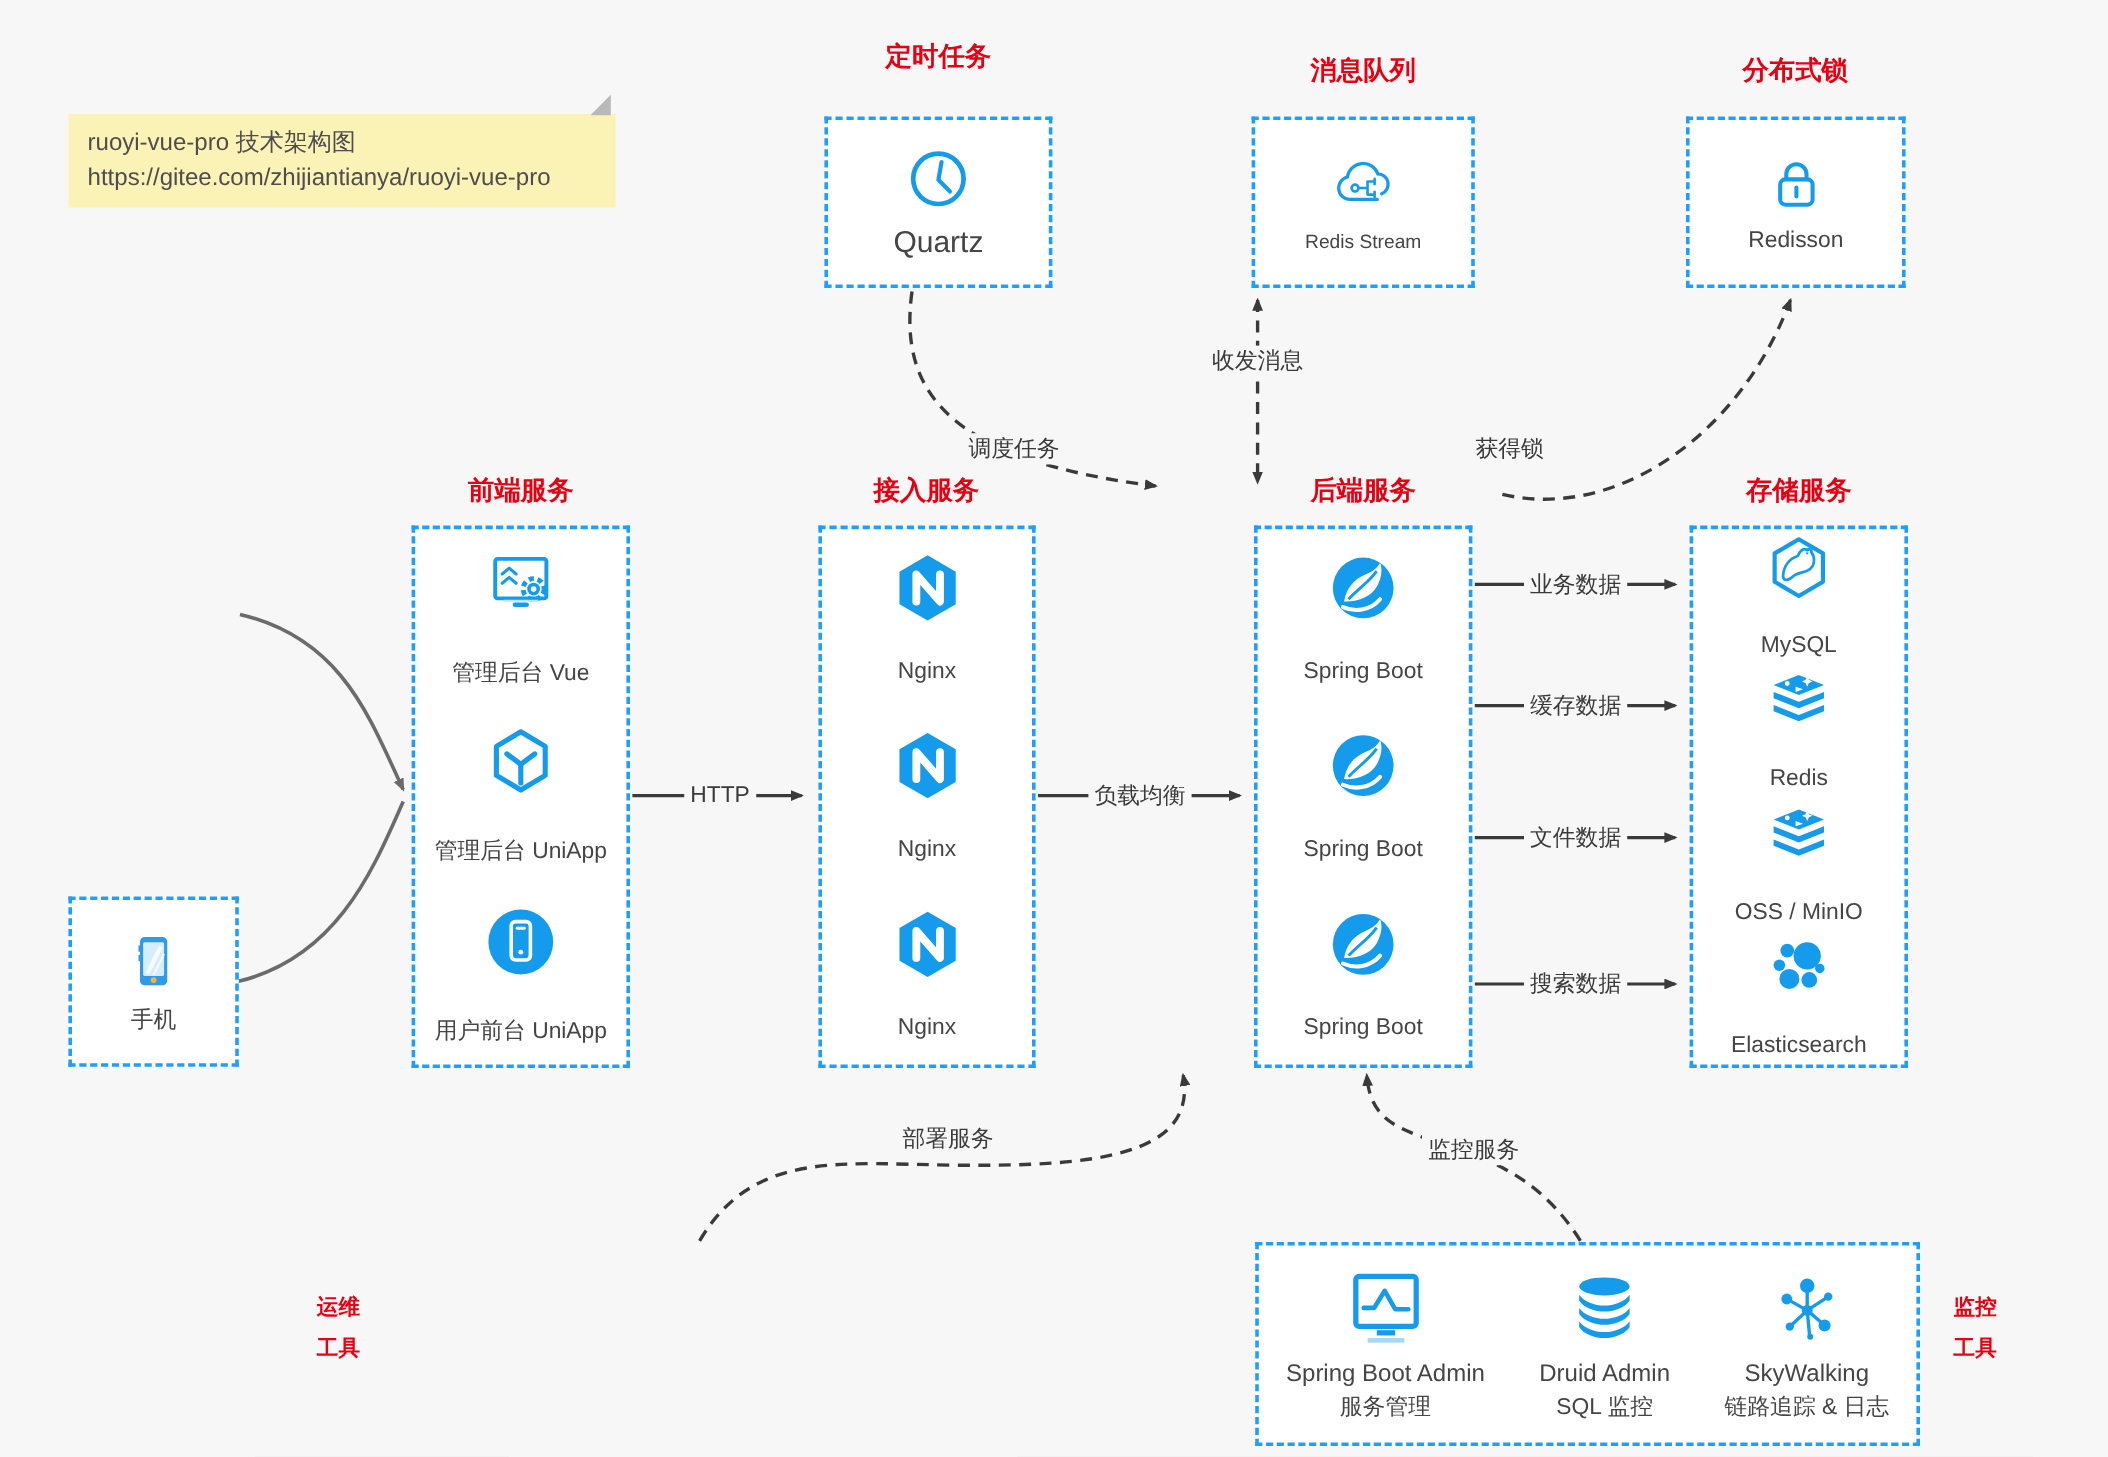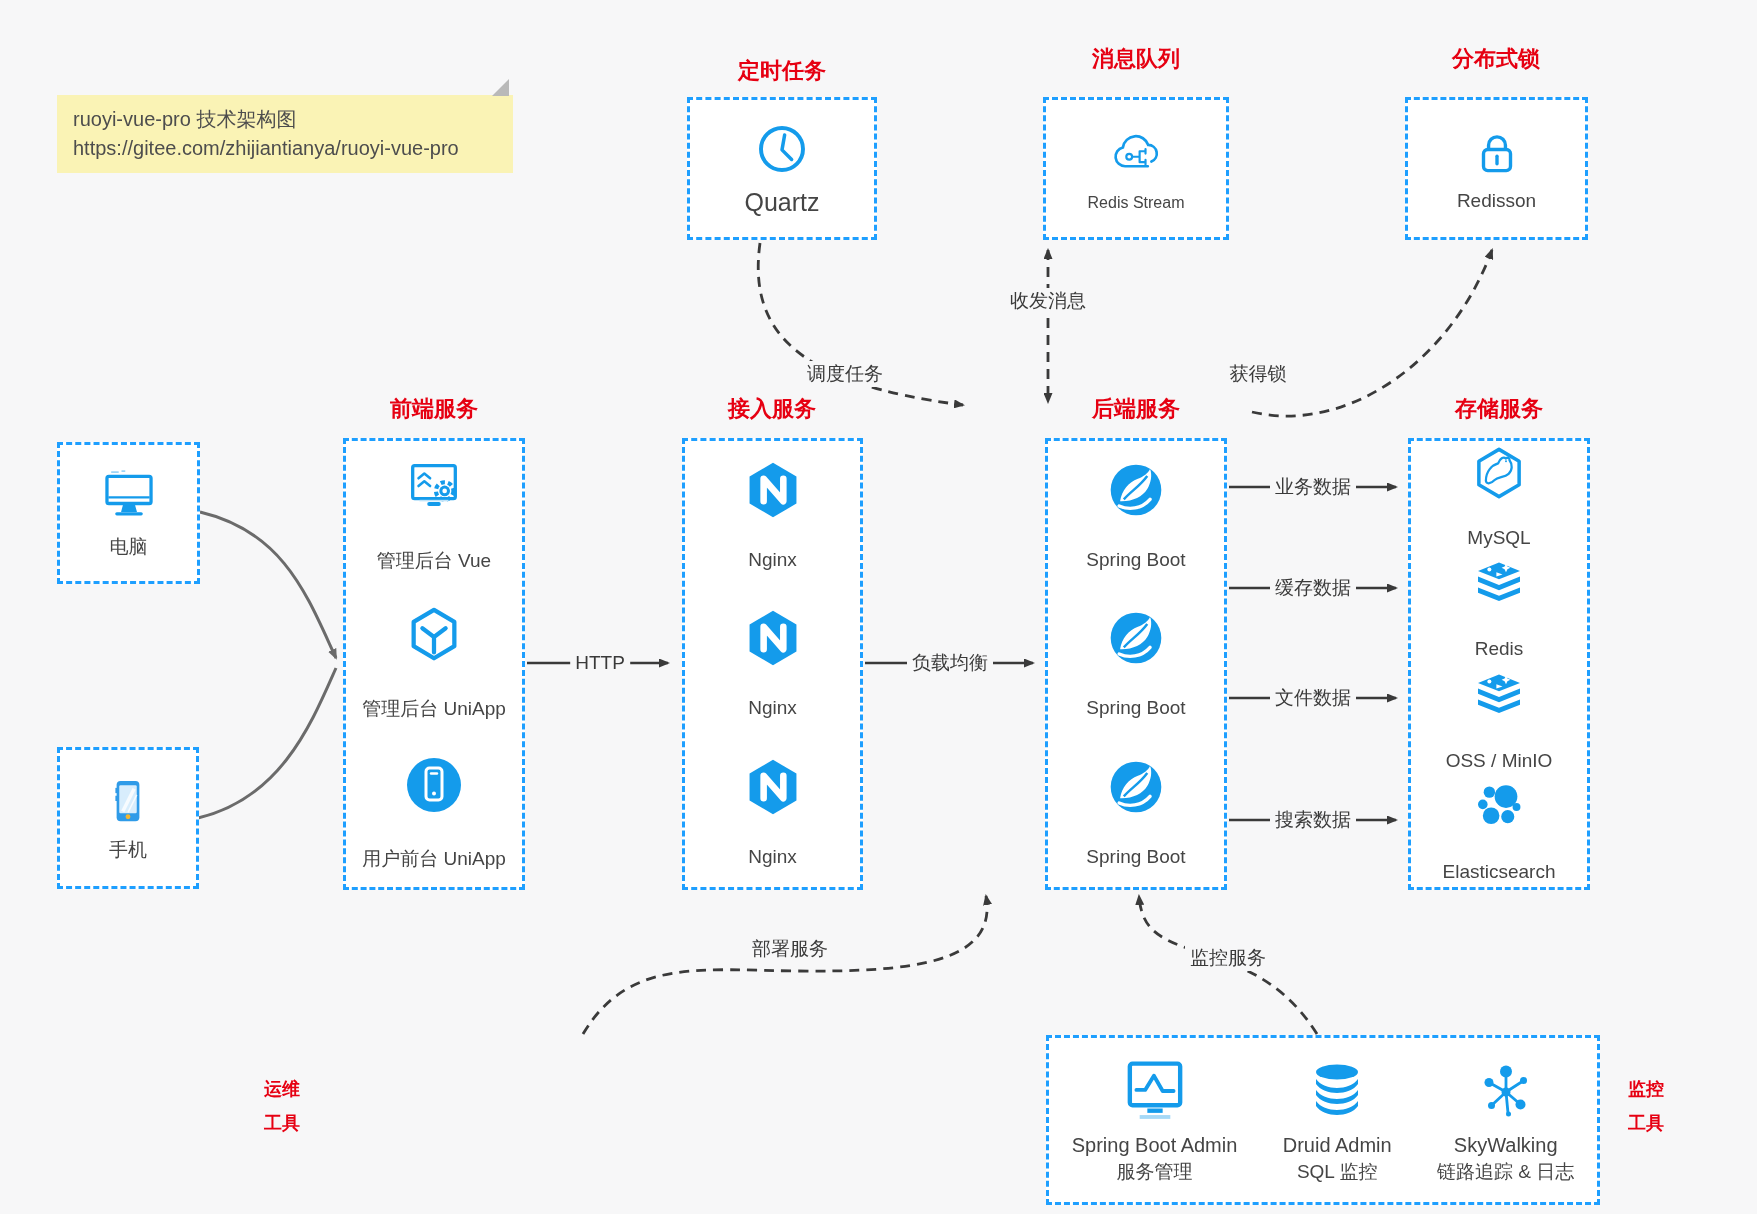--- a/index.html
+++ b/index.html
@@ -205,21 +205,21 @@
       <path d="M1317,1034 C1288,988 1252,970 1213,957 C1165,941 1142,935 1139,896" stroke="#3a3a3a" stroke-width="2.8" stroke-dasharray="10 7" marker-end="url(#ah)"></path>
     </g>
   </svg>
 
   <div id="note">
     <span class="fold"></span>
     <div>ruoyi-vue-pro 技术架构图</div>
     <div>https://gitee.com/zhijiantianya/ruoyi-vue-pro</div>
   </div>
 
-  <div class="rtitle" style="left:782px;top:56px;">定时任务</div>
+  <div class="rtitle" style="left:782px;top:32px;">定时任务</div>
   <div class="rtitle" style="left:1136px;top:44px;">消息队列</div>
   <div class="rtitle" style="left:1496px;top:44px;">分布式锁</div>
 
   <div class="node" style="left:687px;top:97px;width:190px;height:143px;">
     <div class="centerflex">
       <svg class="ic" width="56" height="56" viewBox="0 0 64 64">
           <use href="#i-clock"></use>
         </svg>
       <span class="item lbl" style="font-size:25px;color:var(--txt);">Quartz</span>
     </div>
@@ -234,28 +234,20 @@
   </div>
   <div class="node" style="left:1405px;top:97px;width:183px;height:143px;">
     <div class="centerflex">
       <svg class="ic" width="54" height="54" viewBox="0 0 64 64">
           <use href="#i-lock"></use>
         </svg>
       <span style="font-size:19px;color:var(--txt);">Redisson</span>
     </div>
   </div>
 
-  <div class="node" style="left:57px;top:442px;width:143px;height:142px;">
-    <div class="centerflex" style="gap:8px;">
-      <svg class="ic" width="60" height="60" viewBox="0 0 64 64">
-          <use href="#i-desktop"></use>
-        </svg>
-      <span style="font-size:19px;color:var(--txt);">电脑</span>
-    </div>
-  </div>
   <div class="node" style="left:57px;top:747px;width:142px;height:142px;">
     <div class="centerflex" style="gap:8px;">
       <svg class="ic" width="56" height="56" viewBox="0 0 64 64">
           <use href="#i-phone"></use>
         </svg>
       <span style="font-size:19px;color:var(--txt);">手机</span>
     </div>
   </div>
 
   <div class="rtitle" style="left:434px;top:394px;">前端服务</div>

